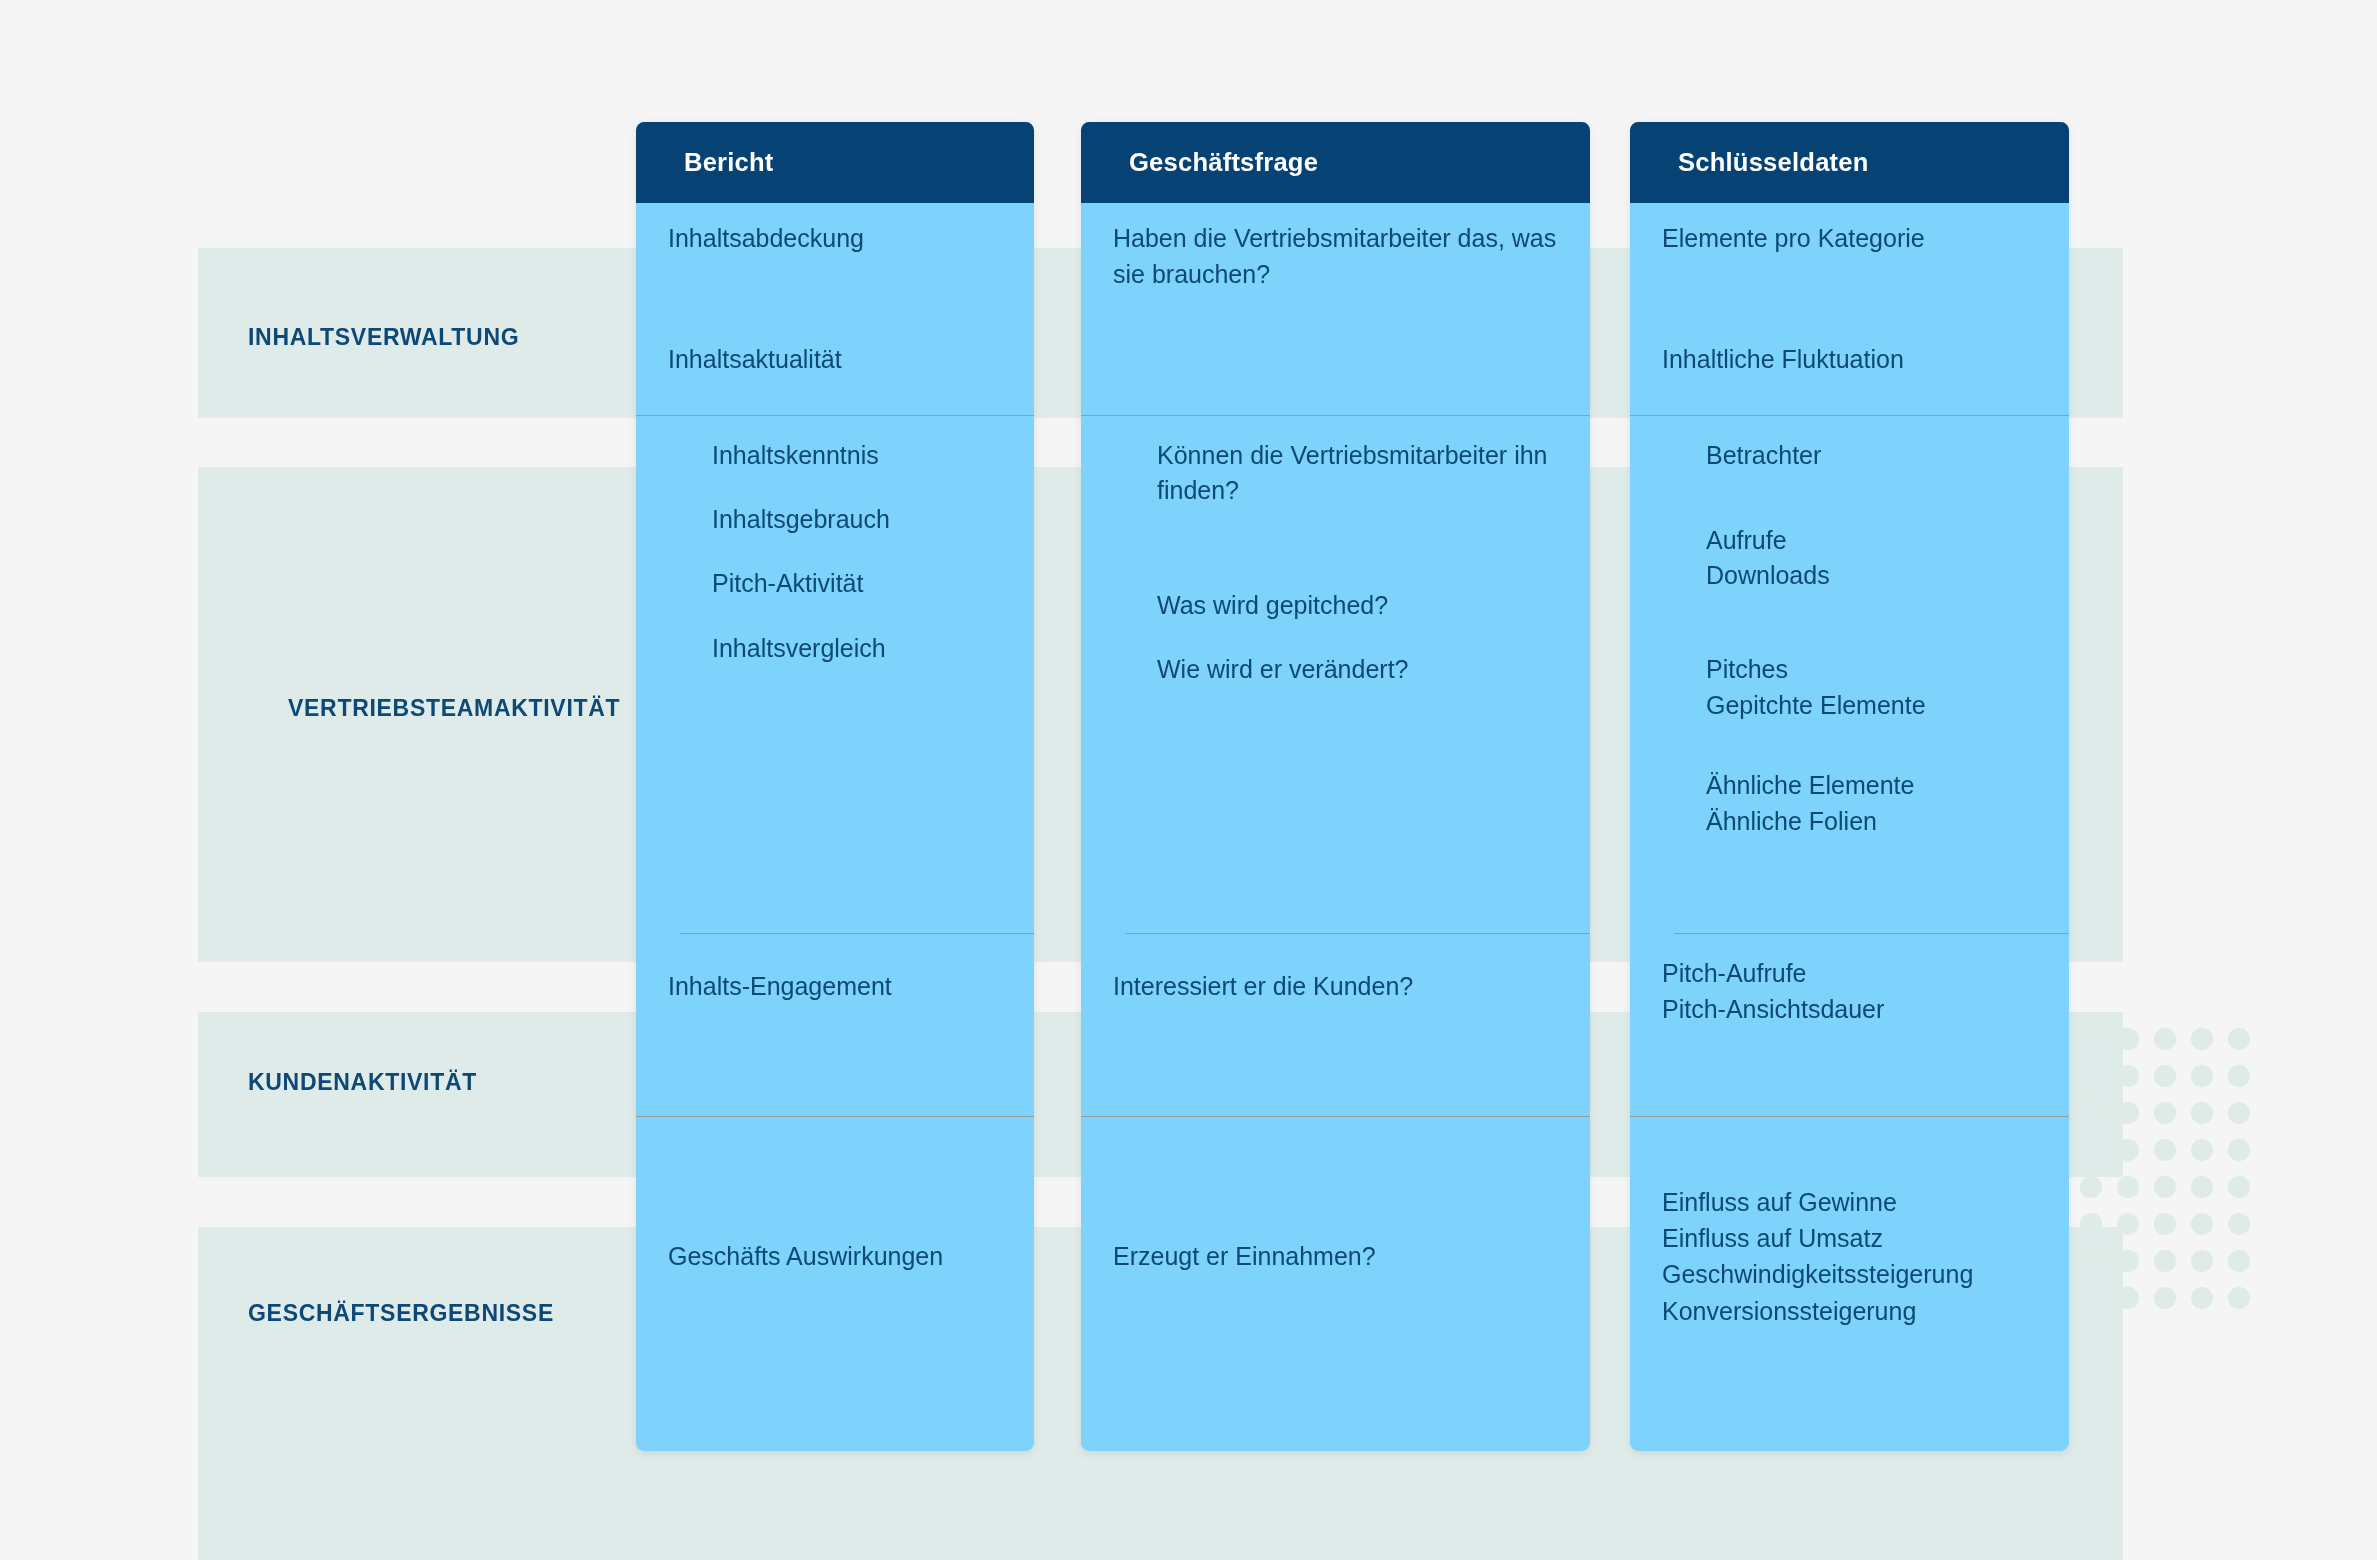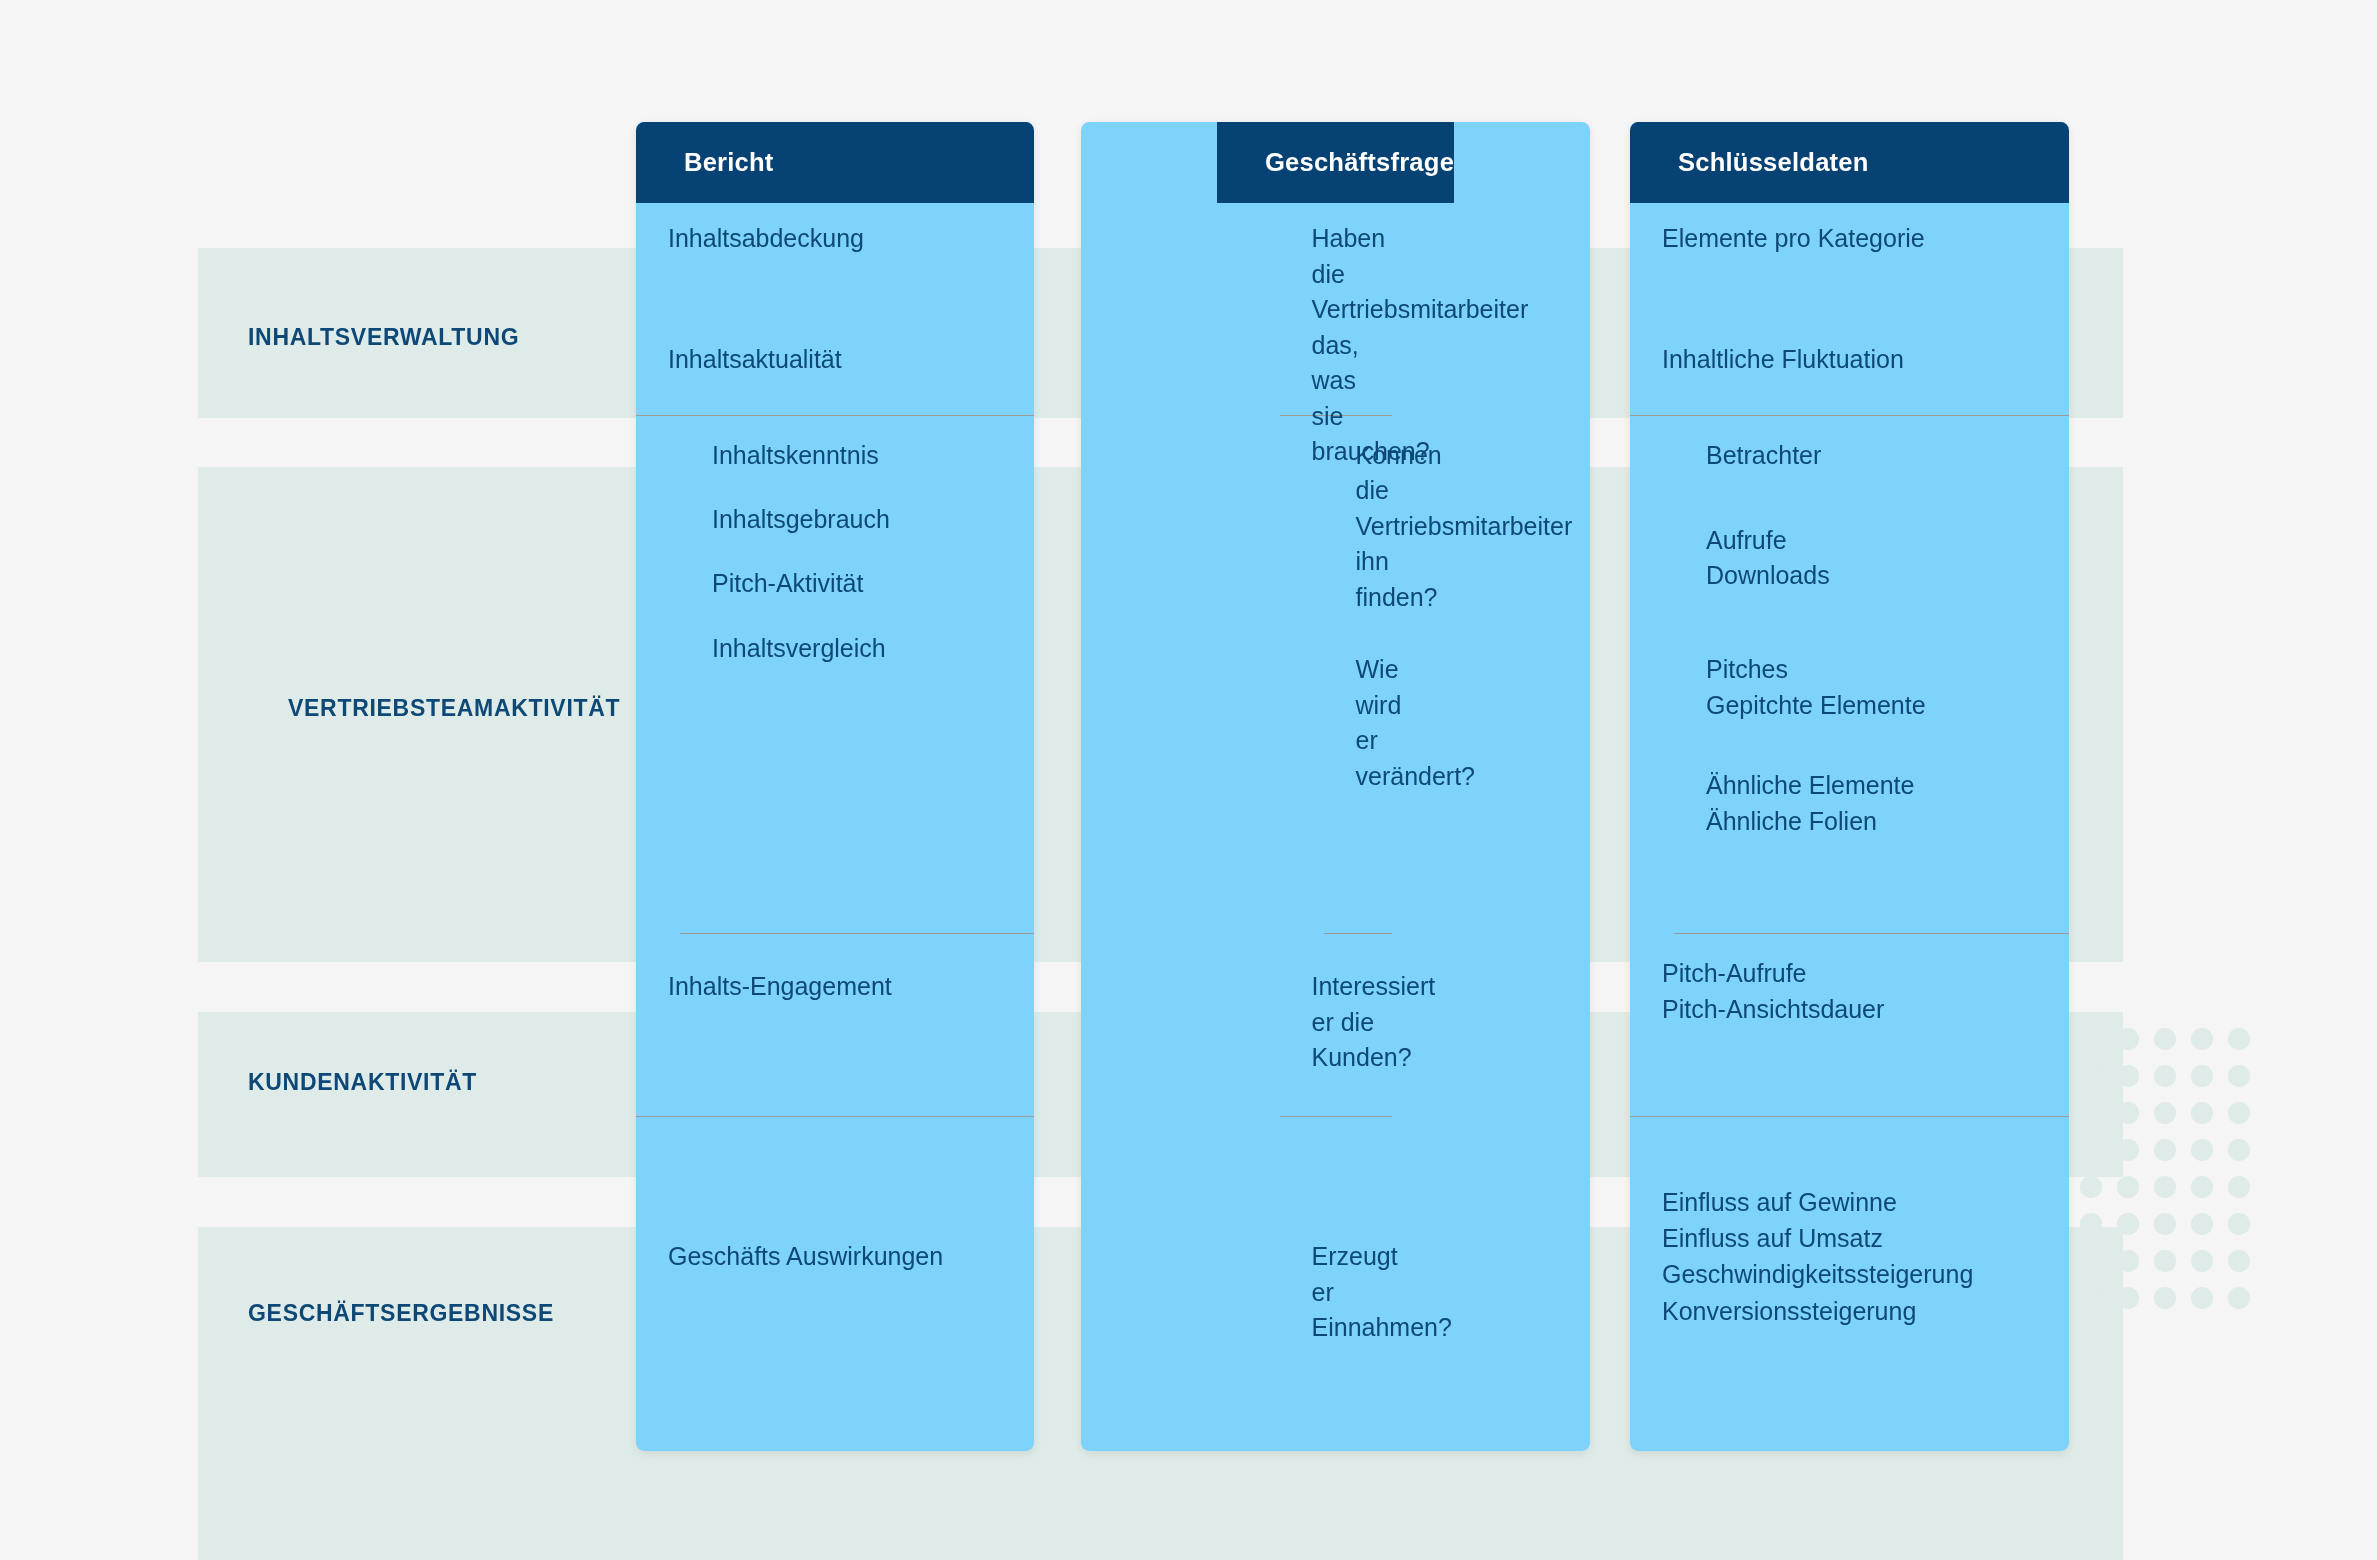--- a/index.html
+++ b/index.html
@@ -63,21 +63,21 @@
     top: 122px;
     background: #7dd3fc;
     border-radius: 8.3px;
     box-shadow: 0 2.5px 8.3px rgba(0,0,0,0.08);
     overflow: hidden;
     z-index: 3;
     display: flex;
     flex-direction: column;
   }
   .card.c1 { left: 636px;  width: 398px; height: 1329px; }
-  .card.c2 { left: 1081px; width: 509px; height: 1329px; align-items: center; }
+  .card.c2 { left: 1081px; width: 509px; height: 1329px; }
   .card.c3 { left: 1630px; width: 439px; height: 1329px; }
 
   .card-header {
     background: #074274;
     color: #ffffff;
     font-size: 25.6px;
     font-weight: 700;
     height: 81px;
     display: flex;
     align-items: center;
@@ -212,20 +212,21 @@
   </div>
 
   <div class="card c2">
     <div class="card-header">Geschäftsfrage</div>
     <div class="card-body">
       <div class="sect s1">
         <div class="entry e-a">Haben die Vertriebsmitarbeiter das, was sie brauchen?</div>
       </div>
       <div class="sect s2">
         <div class="entry h1">Können die Vertriebsmitarbeiter ihn finden?</div>
+        <div class="entry h3" style="top:172px">Was wird gepitched?</div>
         <div class="entry h4" style="top:236px">Wie wird er verändert?</div>
       </div>
       <div class="sect s3">
         <div class="entry t1">Interessiert er die Kunden?</div>
       </div>
       <div class="sect s4">
         <div class="entry u1">Erzeugt er Einnahmen?</div>
       </div>
     </div>
   </div>

